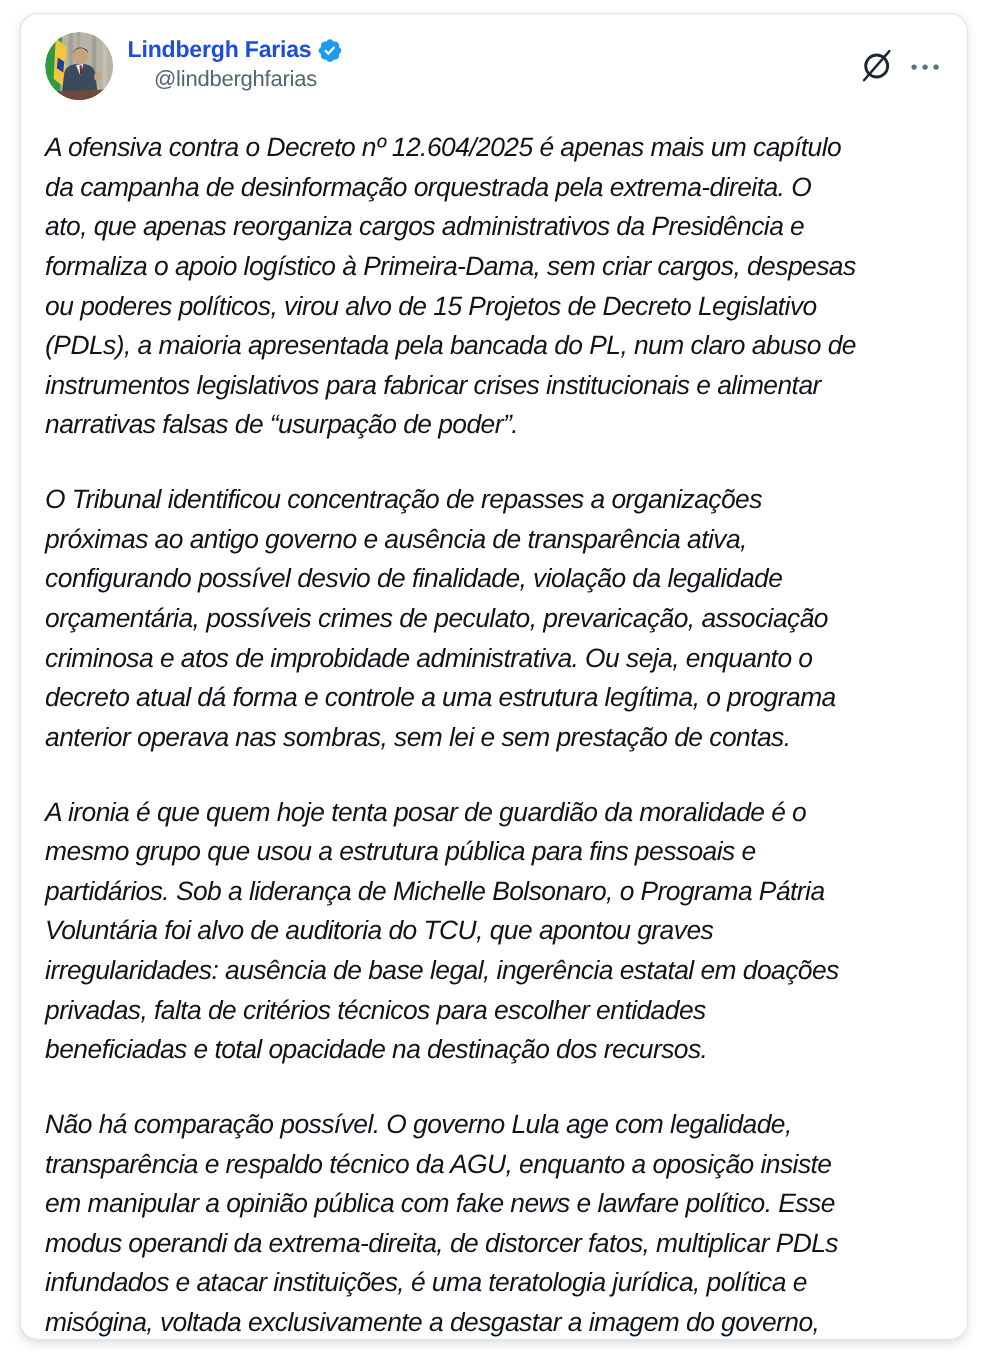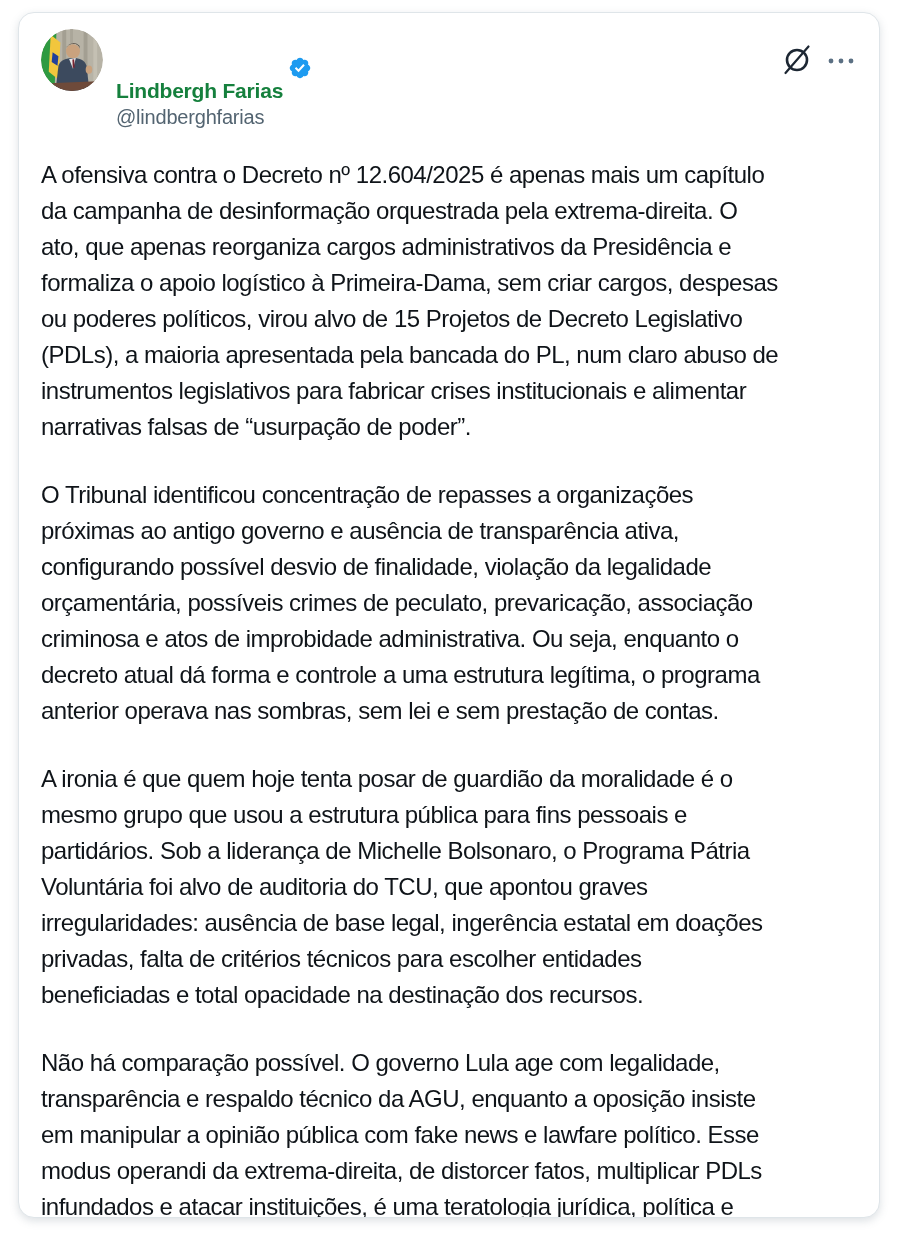--- a/index.html
+++ b/index.html
@@ -48,37 +48,37 @@
     flex-direction: column;
   }
   .name-line {
     display: flex;
     align-items: center;
     gap: 5px;
   }
   .display-name {
     font-size: 21px;
     font-weight: 700;
-    color: #15803d;
+    color: #1d4ed8;
     letter-spacing: -0.2px;
     line-height: 27px;
     cursor: pointer;
-    margin-top: 45px;
   }
   .verified-badge {
     width: 24px;
     height: 24px;
     display: inline-block;
   }
   .handle {
     font-size: 20px;
     color: #536471;
     letter-spacing: -0.2px;
     line-height: 27px;
     cursor: pointer;
+    text-align: center;
   }
   .header-actions {
     margin-left: auto;
     display: flex;
     align-items: center;
     gap: 13px;
     padding-top: 14px;
     padding-right: 2px;
   }
   .icon-btn {
@@ -95,20 +95,21 @@
     width: 818px;
     color: #0f1419;
     font-size: 24px;
     letter-spacing: -0.5px;
     line-height: 36px;
   }
   .post-text p {
     white-space: pre-line;
     overflow-wrap: break-word;
     margin-bottom: 32px;
+    font-style: italic;
   }
   .post-text p:last-child { margin-bottom: 0; }
 </style>
 </head>
 <body>
 
 <div class="stage">
   <article class="tweet-card">
 
     <div class="header-row">

